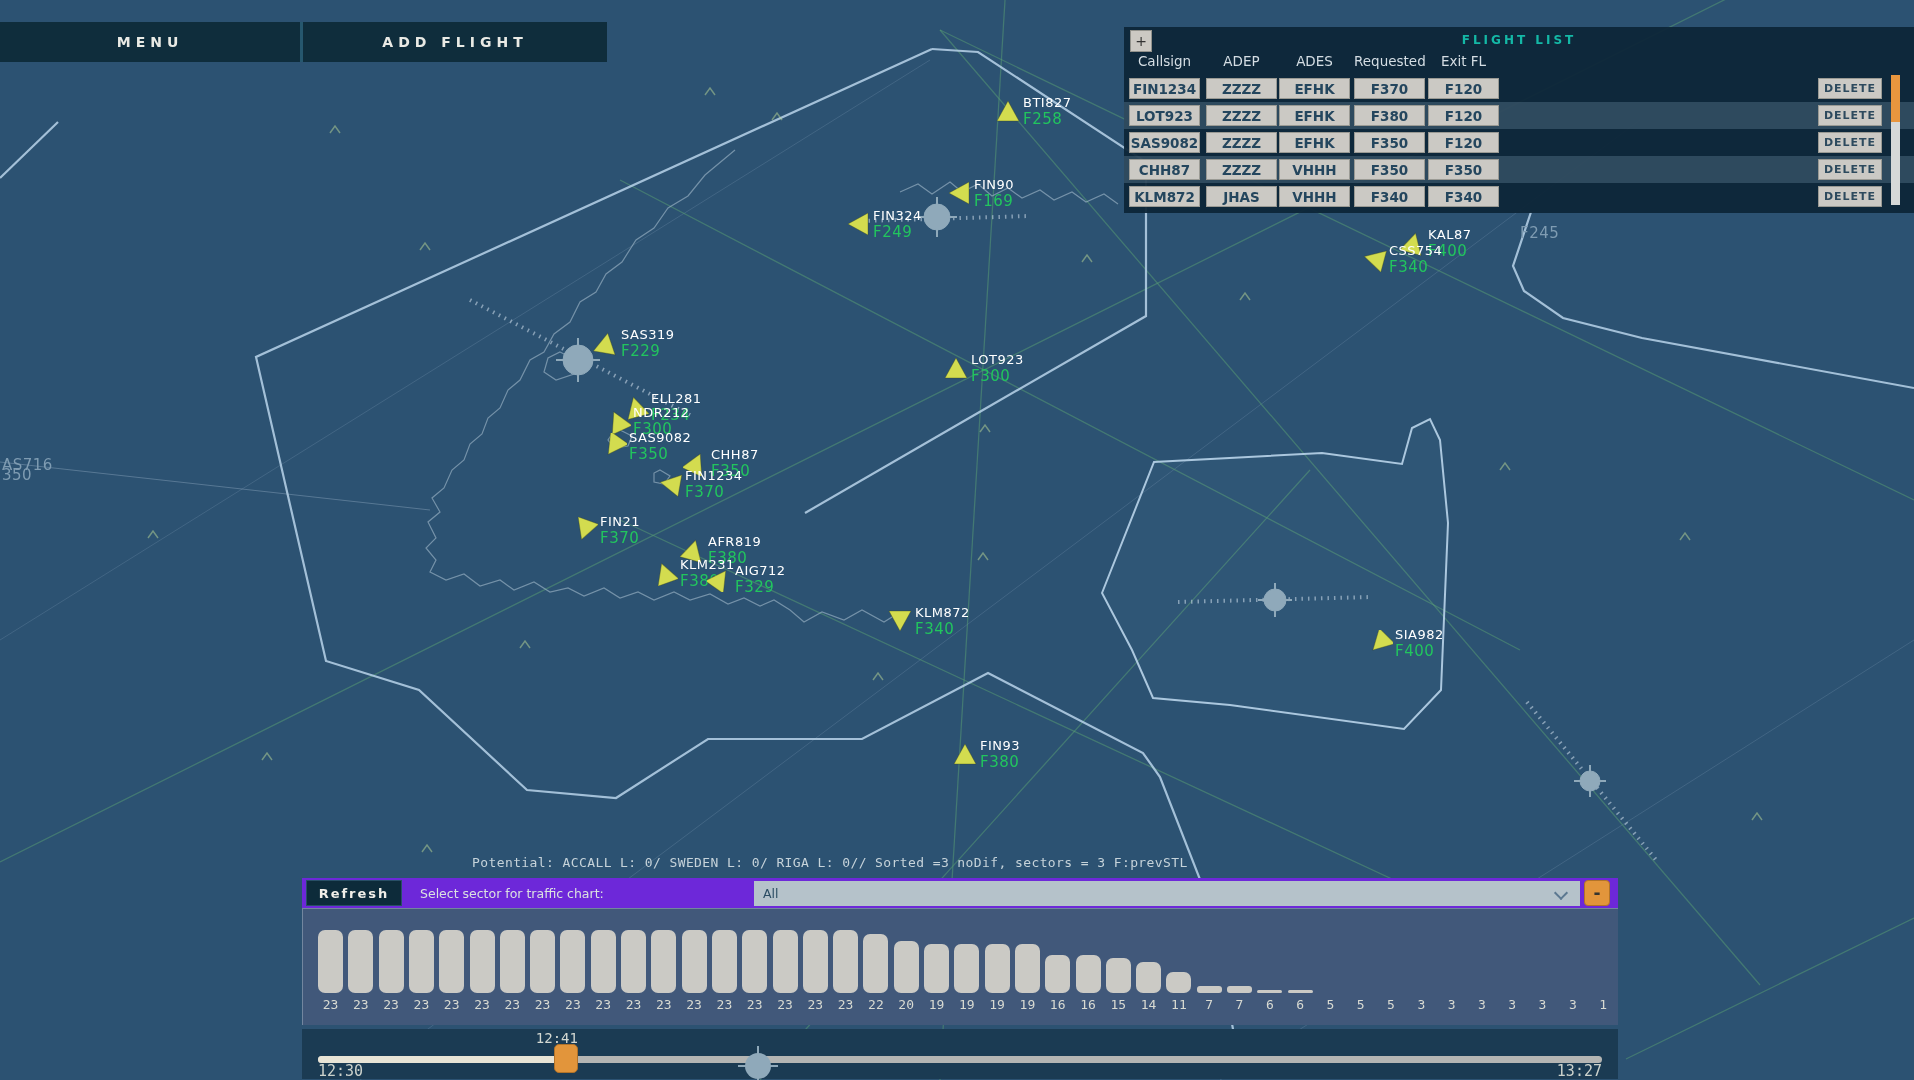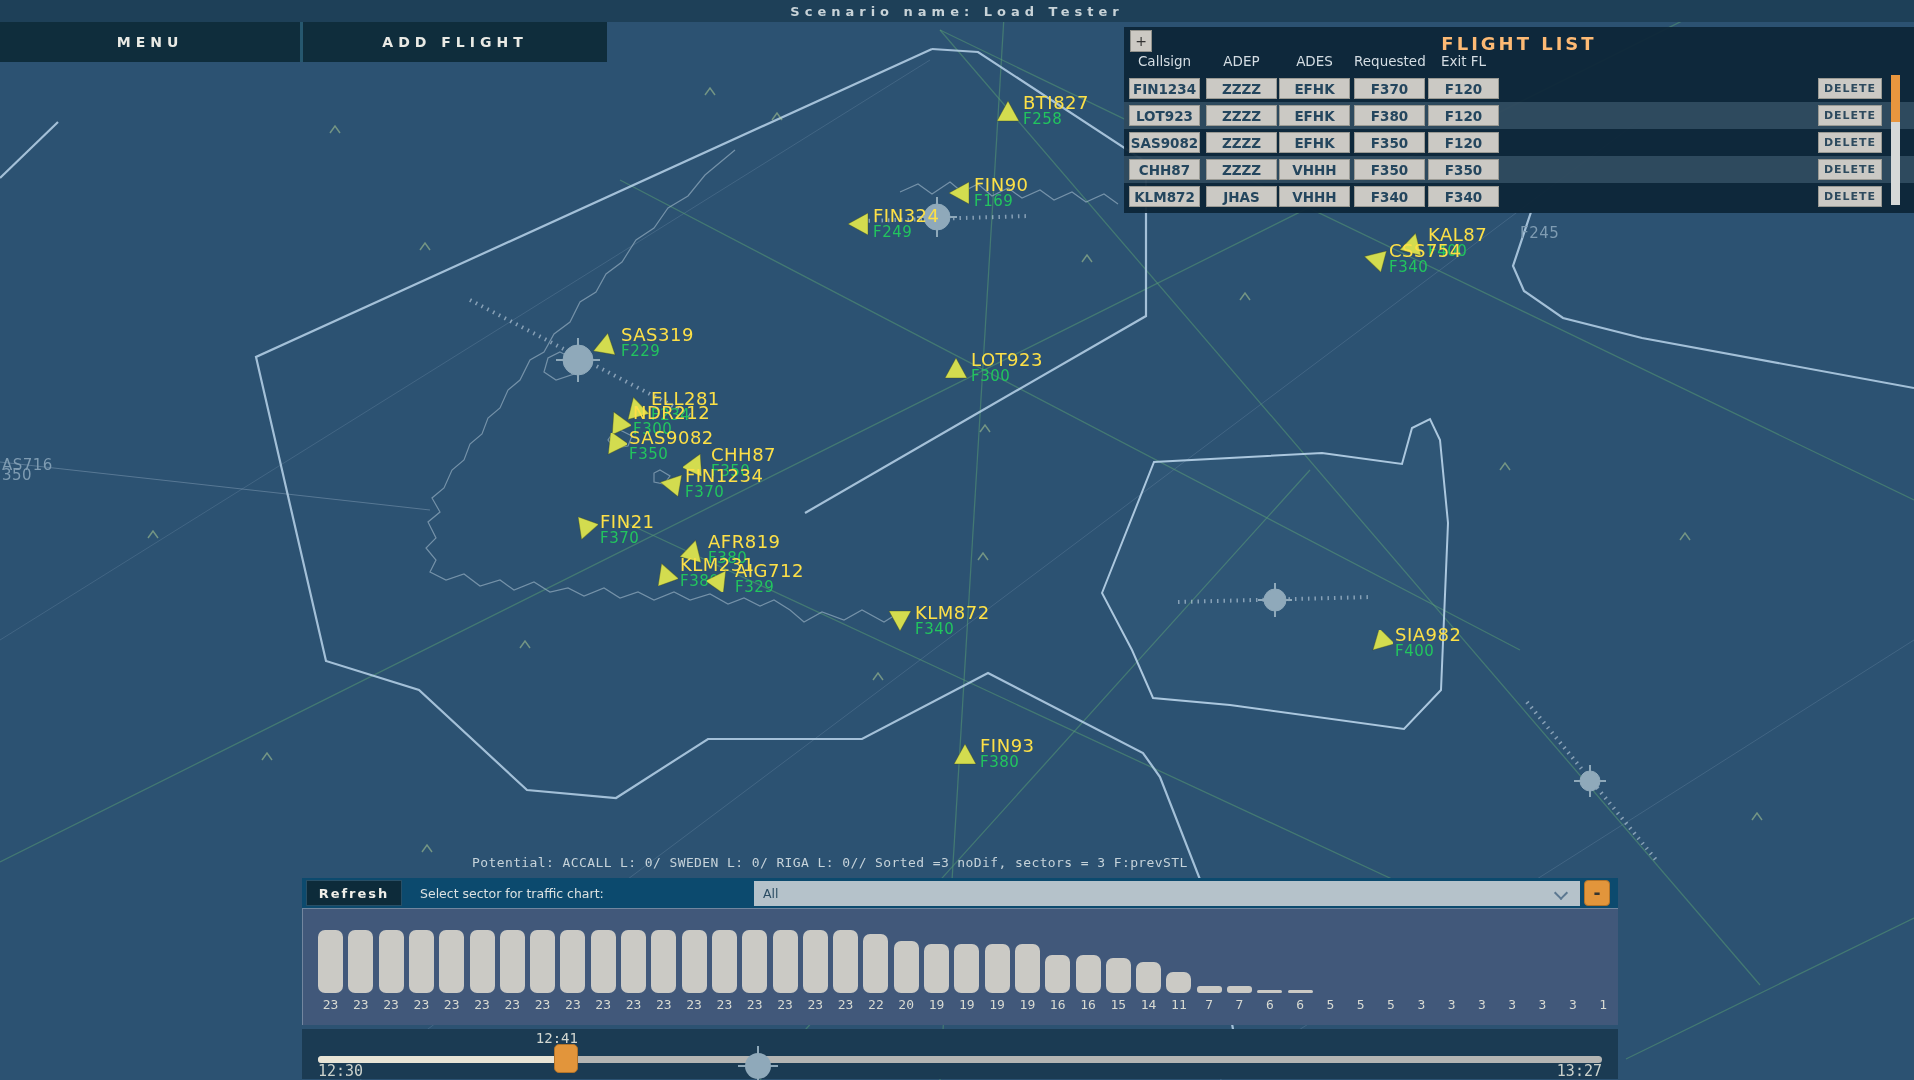--- a/index.html
+++ b/index.html
@@ -12,49 +12,49 @@
              z-index:30;display:flex;align-items:center;justify-content:center;}
   .title-bar span{color:#c8d3d8;font-size:13px;font-weight:bold;letter-spacing:5px;}
   .top-btn{position:absolute;top:22px;height:40px;background:#0f2d3c;z-index:30;
            display:flex;align-items:center;justify-content:center;color:#e9eae5;
            font-size:14px;font-weight:bold;letter-spacing:5px;cursor:pointer;}
   #menu-btn{left:0;width:300px;border-right:3px solid #26576e;}
   #addflight-btn{left:303px;width:304px;}
   
   .flight-panel{position:absolute;left:1124px;top:27px;width:790px;height:186px;
                 background:rgba(13,37,55,0.94);z-index:25;}
-  .fl-title{position:absolute;left:0;top:6px;width:100%;text-align:center;color:#fdba74;
-            font-size:18px;font-weight:bold;letter-spacing:3px;}
+  .fl-title{position:absolute;left:0;top:6px;width:100%;text-align:center;color:#14b8a6;
+            font-size:12px;font-weight:bold;letter-spacing:3px;}
   .fl-add{position:absolute;left:6px;top:3px;width:22px;height:22px;background:#ccc9c3;
           border:1px solid #92928c;color:#333;font-size:14px;line-height:20px;
           text-align:center;cursor:pointer;box-sizing:border-box;}
   .fl-head{position:absolute;top:26px;height:20px;color:#d5dee4;font-size:13.5px;
            width:71px;text-align:center;}
   .fl-row{position:absolute;left:0;width:100%;height:27px;}
   .fl-row.alt{background:rgba(165,198,218,0.22);}
   .fl-cell{position:absolute;top:3px;height:21px;width:71px;background:#cbc9c4;
            border:1px solid #9a9a94;box-sizing:border-box;color:#24465e;font-size:13.5px;
            font-weight:bold;text-align:center;font-family:"DejaVu Sans",sans-serif;padding:0;}
   .fl-del{position:absolute;top:3px;left:694px;width:64px;height:21px;background:#cbc9c4;
           border:1px solid #9a9a94;box-sizing:border-box;color:#2d4a5e;font-size:11px;
           font-weight:bold;letter-spacing:1px;text-align:center;line-height:19px;cursor:pointer;}
   .fl-scroll-track{position:absolute;left:767px;top:95px;width:9px;height:83px;background:#d6d9d8;}
   .fl-scroll-thumb{position:absolute;left:767px;top:48px;width:9px;height:47px;background:#e8963e;}
   
   #aircraft-layer{position:absolute;left:0;top:0;width:100%;height:100%;z-index:5;}
   .acm{position:absolute;width:26px;height:26px;}
   .aclabel{position:absolute;left:28px;top:-3px;white-space:nowrap;}
-  .aclabel .cs{display:block;color:#fde047;font-size:18px;letter-spacing:0.5px;line-height:16px;}
+  .aclabel .cs{display:block;color:#ffffff;font-size:13px;letter-spacing:0.5px;line-height:16px;}
   .aclabel .fl{display:block;color:#22c55e;font-size:15px;letter-spacing:0.5px;line-height:16px;}
   .stray{position:absolute;color:#7f9cb2;font-size:15px;letter-spacing:0.5px;z-index:4;}
   .status-text{position:absolute;left:472px;top:855px;color:#c6d3da;z-index:6;
                font-family:"DejaVu Sans Mono",monospace;font-size:13px;letter-spacing:0.4px;}
   
   .traffic-panel{position:absolute;left:302px;top:878px;width:1316px;height:147px;
-                 background:#0c4a6e;z-index:20;}
+                 background:#6d28d9;z-index:20;}
   .refresh-btn{position:absolute;left:4px;top:2px;width:96px;height:26px;background:#0d2b3a;
                border:1px solid #284f66;color:#f0efe9;font-size:13px;font-weight:bold;
                letter-spacing:2px;display:flex;align-items:center;justify-content:center;cursor:pointer;box-sizing:border-box;}
   .select-label{position:absolute;left:118px;top:8px;color:#dbe1e1;font-size:12.5px;}
   .sector-select{position:absolute;left:452px;top:3px;width:826px;height:25px;background:#b5c2ca;
                  color:#2b4d63;font-size:12.5px;display:flex;align-items:center;cursor:pointer;box-sizing:border-box;}
   .sector-select .val{padding-left:9px;}
   .chev{position:absolute;right:14px;top:7px;width:8px;height:8px;border-right:2px solid #5c7890;
         border-bottom:2px solid #5c7890;transform:rotate(45deg);}
   .minus-btn{position:absolute;left:1282px;top:2px;width:26px;height:26px;background:#e2953b;
@@ -321,23 +321,20 @@
           <span class="fl">F400</span>
         </div>
       </div>
       <div class="stray" style="left: 1520px; top: 224px;">F245</div>
       <div class="stray" style="left: 2px; top: 448px; margin-top: 8px;">AS716</div>
       <div class="stray" style="left: 2px; top: 466px;">350</div>
     </div>
 
   <div class="status-text">Potential: ACCALL L: 0/ SWEDEN L: 0/ RIGA L: 0//  Sorted =3 noDif, sectors = 3  F:prevSTL</div>
 
-  <div class="title-bar">
-    <span>Scenario name: Load Tester</span>
-  </div>
   <div id="menu-btn" class="top-btn">MENU</div>
   <div id="addflight-btn" class="top-btn">ADD FLIGHT</div>
 
   <div class="flight-panel">
     <div class="fl-add">+</div>
     <div class="fl-title">FLIGHT LIST</div>
     <div id="fl-headers">
         <div class="fl-head" style="left: 5px;">Callsign</div>
         <div class="fl-head" style="left: 82px;">ADEP</div>
         <div class="fl-head" style="left: 155px;">ADES</div>

